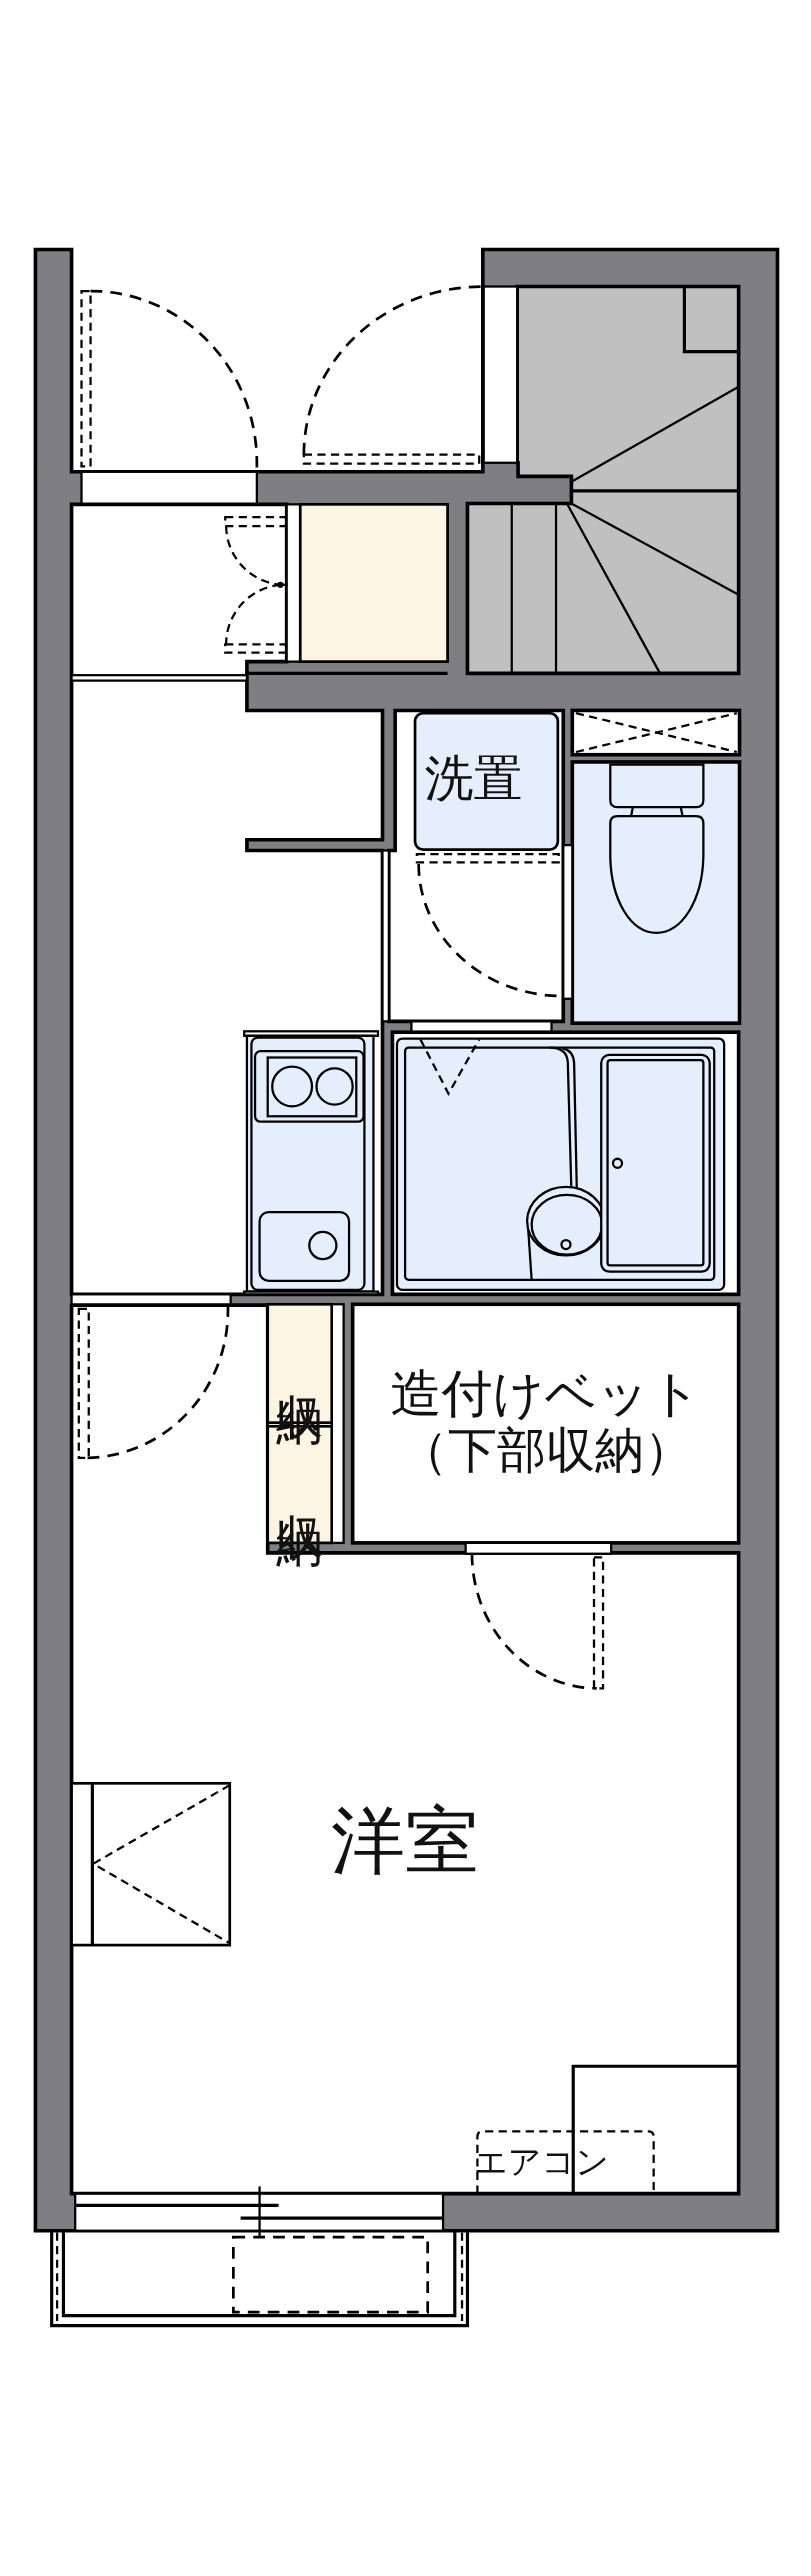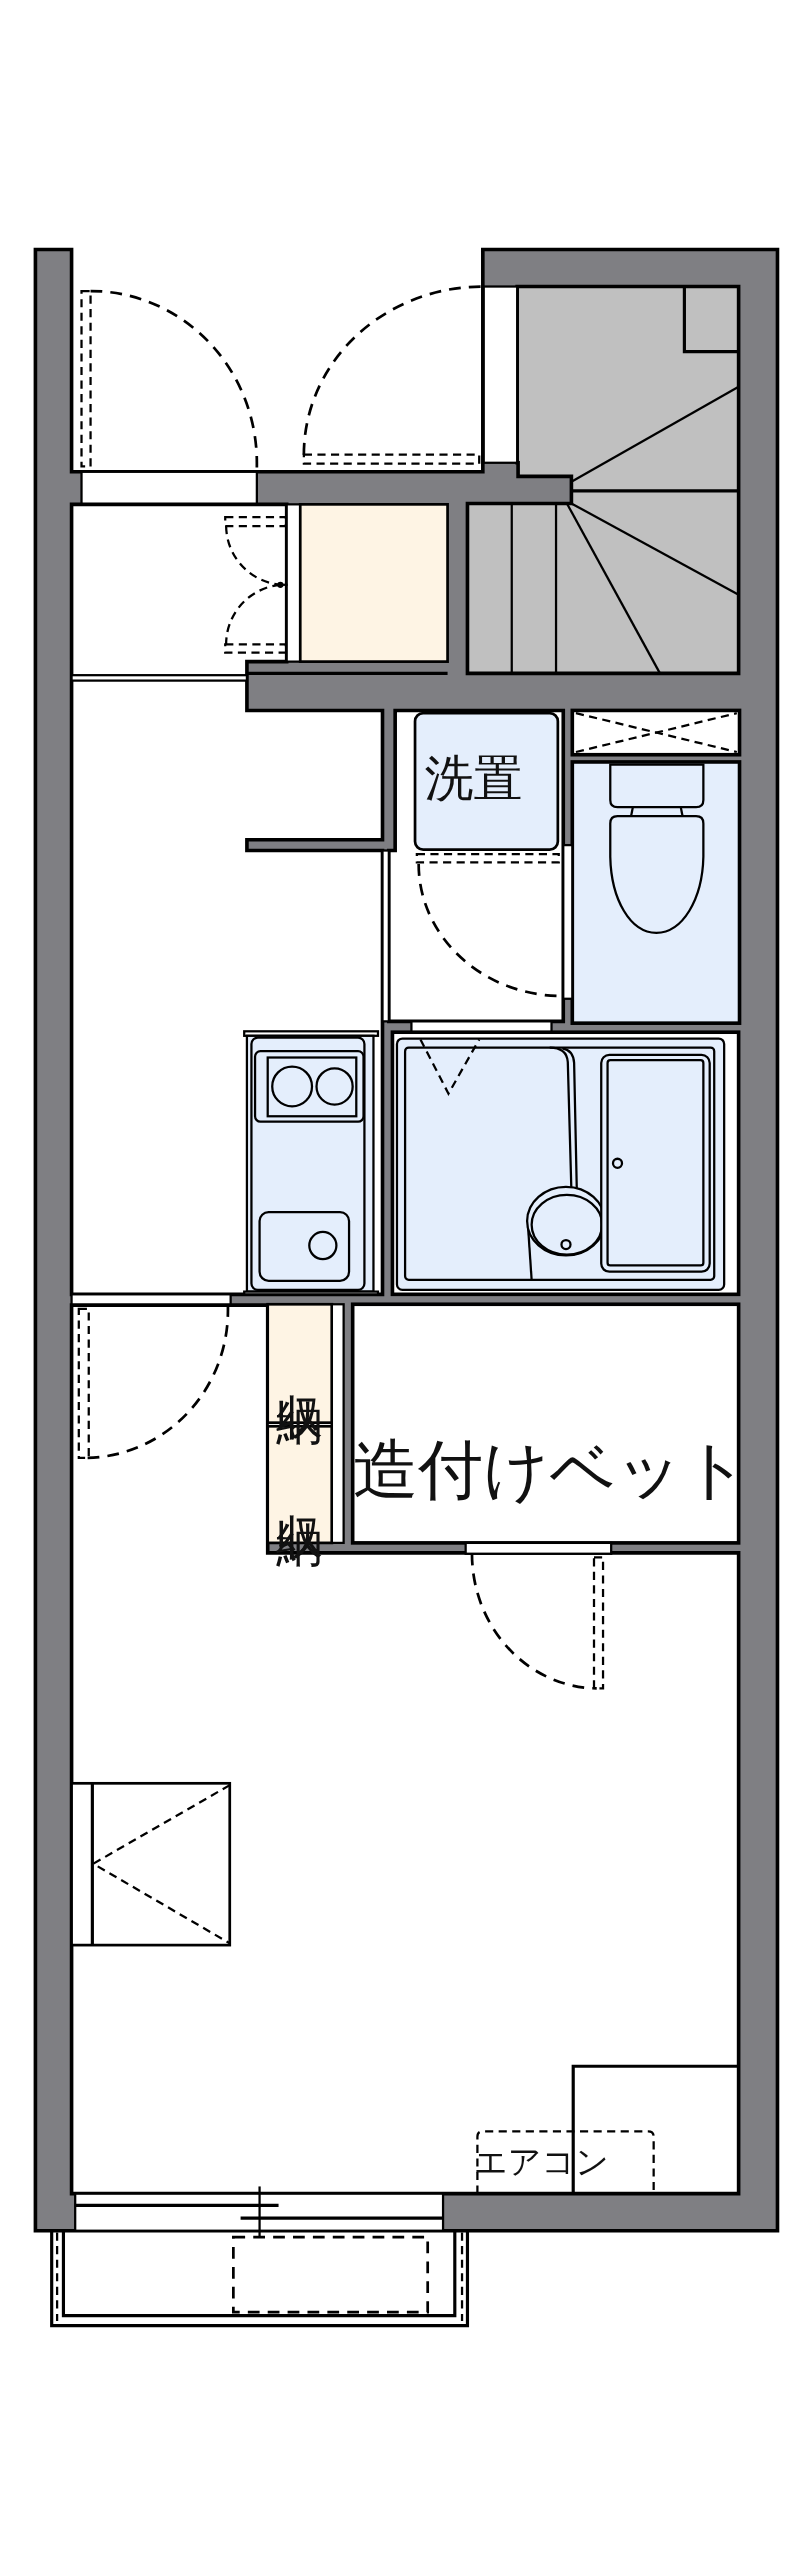--- a/index.html
+++ b/index.html
@@ -160,18 +160,20 @@
     <line class="dash-s" x1="511" y1="2470" x2="511" y2="2568"></line>
     <rect class="dash" x="258" y="2475" width="215" height="83"></rect>
   </g>
 </svg>
 
 <div class="lbl cjk" style="left:415px;top:754px;width:117px;font-size:49px;line-height:49px;">洗置</div>
 
 <div class="lbl cjk vert" style="left:268px;top:1304px;width:64px;height:118px;font-size:47px;line-height:64px;letter-spacing:7.2px;">収納</div>
 <div class="lbl cjk vert" style="left:268px;top:1426px;width:64px;height:117px;font-size:47px;line-height:64px;letter-spacing:9px;">収納</div>
 
-<div class="lbl cjk" style="left:353px;top:1445px;width:386px;font-size:65px;line-height:49px;">造付けベット</div>
+<div class="lbl cjk" style="left:353px;top:1369px;width:386px;font-size:51px;line-height:49px;">造付けベット</div>
+<div class="lbl cjk" style="left:353px;top:1426px;width:386px;font-size:49px;line-height:49px;">（下部収納）</div>
 
+<div class="lbl cjk" style="left:224px;top:1803px;width:362px;font-size:74px;line-height:74px;">洋室</div>
 
 <div class="lbl cjk" style="left:451px;top:2145px;width:181px;font-size:33px;line-height:33px;">エアコン</div>
 </div>
 
 
 </body></html>

